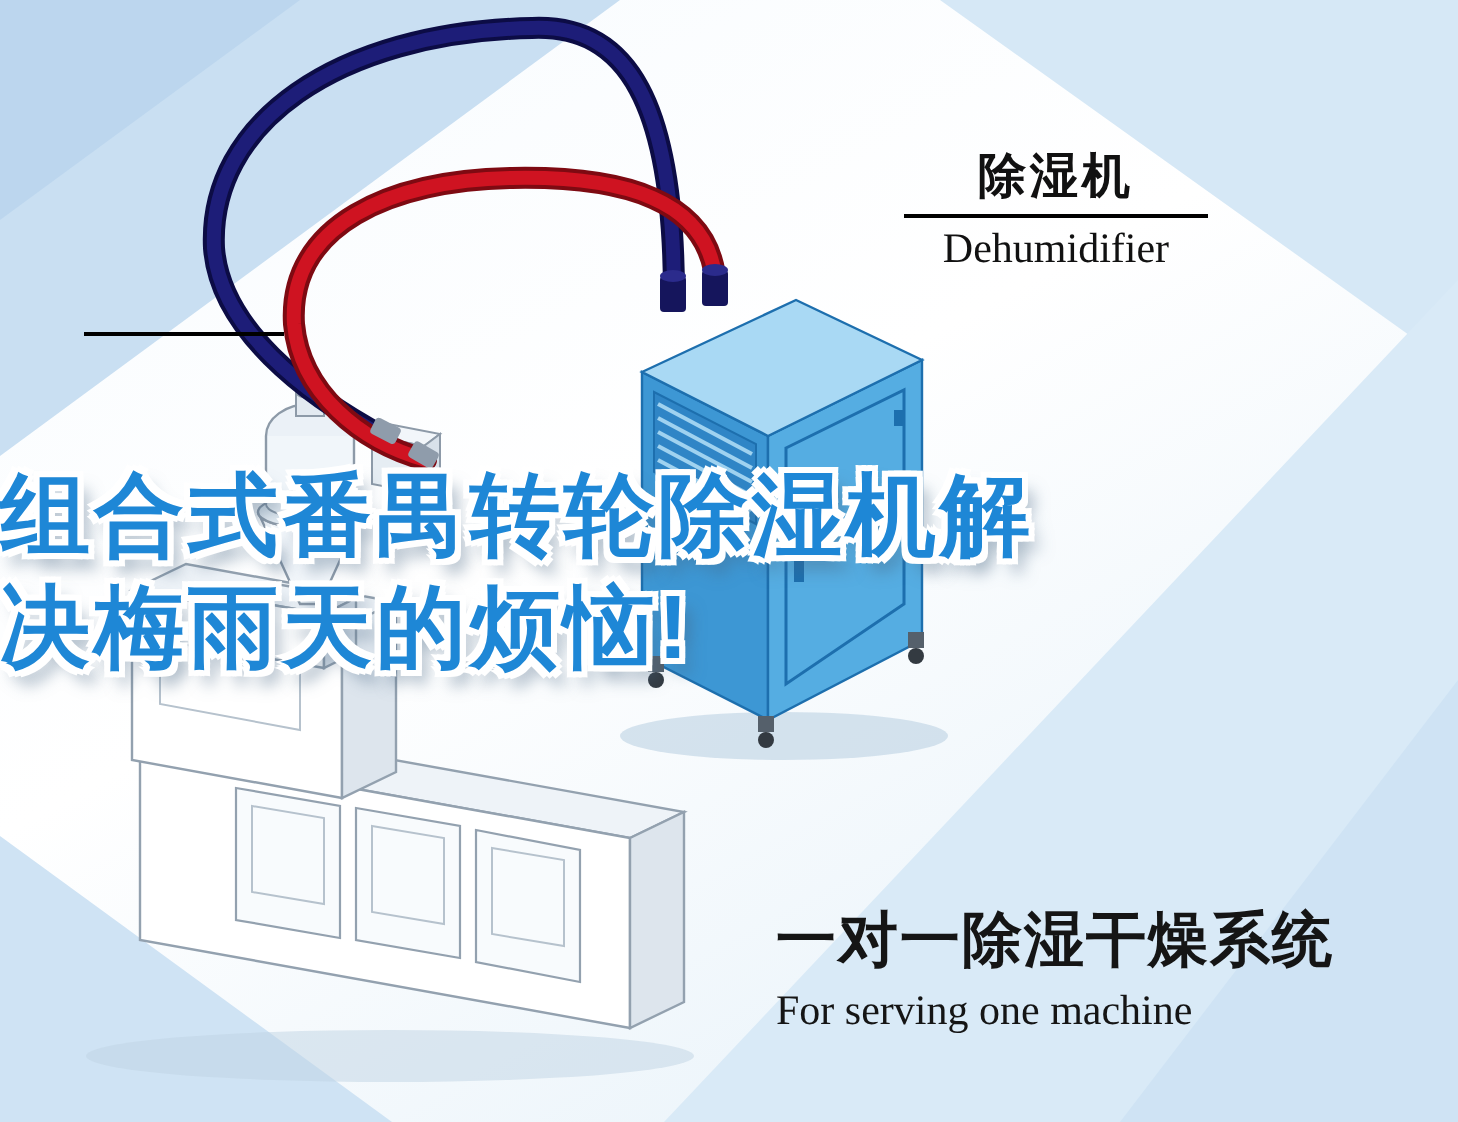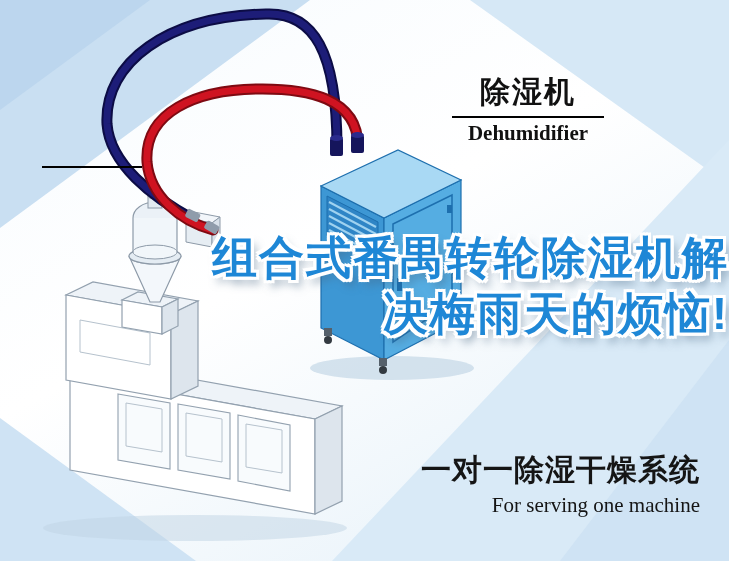--- a/index.html
+++ b/index.html
@@ -23,43 +23,43 @@
   .wm-top{fill:#eef3f8;stroke:#93a1af;stroke-width:1.2;}
   .wm-front{fill:#ffffff;stroke:#93a1af;stroke-width:1.2;}
   .wm-side{fill:#dde5ed;stroke:#93a1af;stroke-width:1.2;}
   .wm-panel{fill:#f8fbfd;stroke:#93a1af;stroke-width:1.1;}
   .wm-inner{fill:none;stroke:#b6c2cd;stroke-width:1;}
 
   
   .callout{position:absolute;text-align:center;color:var(--label-text,#111);}
   .callout .cn{font-weight:700;letter-spacing:2px;}
   .callout .rule{border-bottom:2px solid #000;margin:3px 0 3px;}
-  .callout .en{font-family:"Liberation Serif",serif;font-weight:bold;}
+  .callout .en{font-family:"Liberation Serif",serif;}
   #callout-dehumidifier{left:452px;top:72px;width:152px;}
-  #callout-dehumidifier .cn{font-size:30px;}
+  #callout-dehumidifier .cn{font-size:24px;}
   #callout-dehumidifier .en{font-size:21px;}
   #callout-hopper{left:42px;top:163px;width:100px;}
   #callout-hopper .cn{font-size:26px;}
   #callout-hopper .en{font-size:20px;}
 
   
-  #headline{position:absolute;left:0;top:230px;width:729px;text-align:right;}
+  #headline{position:absolute;left:0;top:230px;width:729px;text-align:left;}
   .headline-line{
     font-size:45px;line-height:56px;font-weight:900;letter-spacing:2px;
     color:var(--headline-blue,#1e87d6);
     text-shadow:
       -3px -3px 0 #fff, 0 -3px 0 #fff, 3px -3px 0 #fff,
       -3px 0 0 #fff, 3px 0 0 #fff,
       -3px 3px 0 #fff, 0 3px 0 #fff, 3px 3px 0 #fff,
       -2px 2px 0 #fff, 2px -2px 0 #fff,
       5px 7px 8px rgba(70,100,130,.55);
   }
 
   
-  #caption{position:absolute;left:388px;top:450px;width:312px;text-align:right;color:#151515;}
+  #caption{position:absolute;left:388px;top:450px;width:312px;text-align:left;color:#151515;}
   #caption .cn{font-size:30px;font-weight:700;letter-spacing:1px;}
   #caption .en{font-size:21px;font-family:"Liberation Serif",serif;margin-top:2px;}
 </style>
 </head>
 <body>
 
 <div id="stage">
 
   <svg id="scene" viewBox="0 0 729 561">
     <defs>

